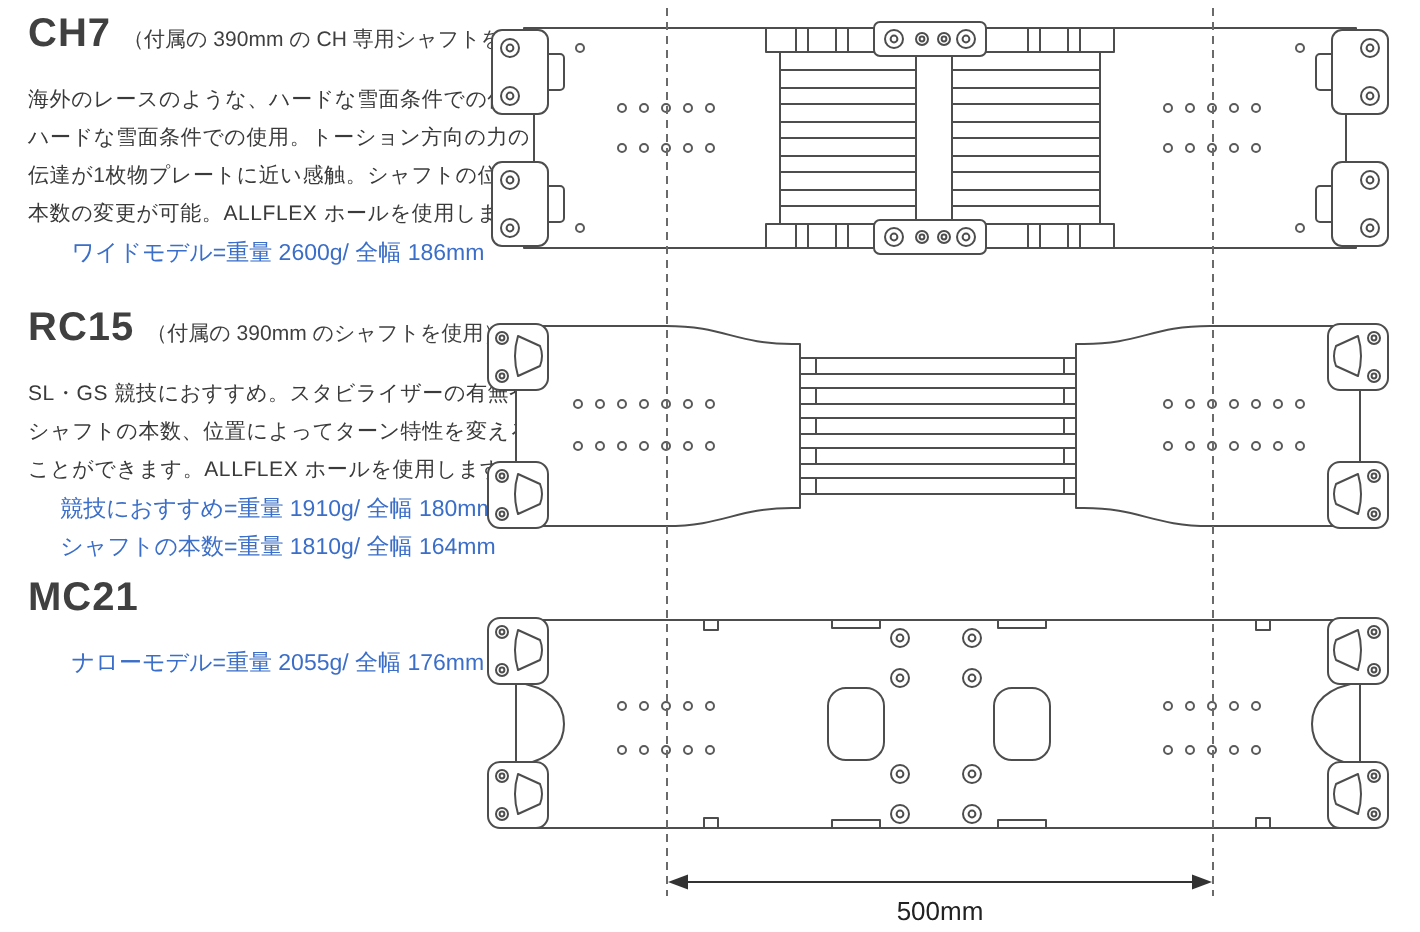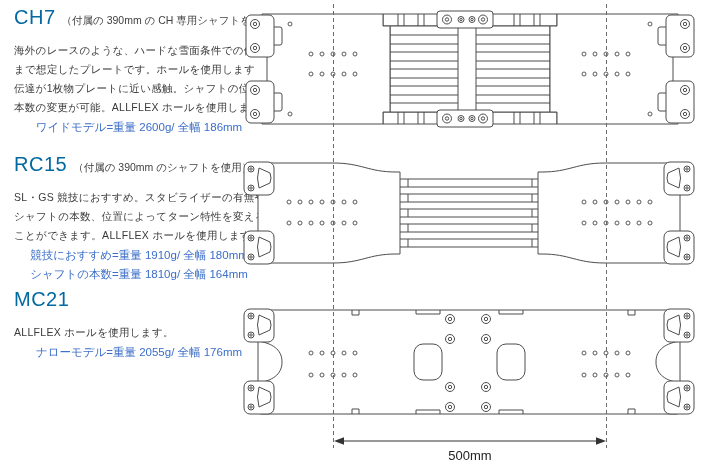--- a/index.html
+++ b/index.html
@@ -3,21 +3,21 @@
 <meta charset="utf-8">
 <style>
   html,body{margin:0;padding:0;}
   body{
     width:710px;height:466px;position:relative;overflow:hidden;
     background:#ffffff;
     font-family:"Liberation Sans", sans-serif;
   }
   .section{position:absolute;left:14px;width:250px;}
   .title-row{display:flex;align-items:baseline;gap:6px;white-space:nowrap;}
-  .title{font-size:20px;font-weight:400;color:#0369a1;letter-spacing:.5px;}
+  .title{font-size:20px;font-weight:700;color:#404040;letter-spacing:.5px;}
   .subtitle{font-size:10.5px;color:#3f3f3f;}
   .body-text{margin-top:12px;font-size:10.5px;color:#3a3a3a;line-height:19px;letter-spacing:.3px;white-space:nowrap;}
   .specs{margin-top:1px;font-size:11.5px;line-height:19px;color:#3b6ec8;text-align:center;white-space:nowrap;}
   svg{position:absolute;left:0;top:0;}
   .s{fill:none;stroke:#4d4d4d;stroke-width:1;stroke-linejoin:round;}
   .f{fill:#ffffff;stroke:#4d4d4d;stroke-width:1;stroke-linejoin:round;}
   .hole{fill:none;stroke:#5a5a5a;stroke-width:1;}
   .dash{stroke:#6a6a6a;stroke-width:1;stroke-dasharray:4 3;fill:none;}
   .dim{stroke:#333333;stroke-width:1;fill:none;}
   .dim-head{fill:#333333;stroke:none;}
@@ -26,21 +26,21 @@
 </head>
 <body>
 
 <div class="section" style="top:6px;">
   <div class="title-row">
     <span class="title">CH7</span>
     <span class="subtitle">（付属の 390mm の CH 専用シャフトを使用）</span>
   </div>
   <div class="body-text">
     <div>海外のレースのような、ハードな雪面条件での使用</div>
-    <div>まで想定したプレートです。ホールを使用します</div>
+    <div>ハードな雪面条件での使用。トーション方向の力の</div>
     <div>伝達が1枚物プレートに近い感触。シャフトの位置、</div>
     <div>本数の変更が可能。ALLFLEX ホールを使用します。</div>
   </div>
   <div class="specs">
     <div>ワイドモデル=重量 2600g/ 全幅 186mm</div>
   </div>
 </div>
 
 <div class="section" style="top:153px;">
   <div class="title-row">
@@ -56,21 +56,20 @@
     <div>競技におすすめ=重量 1910g/ 全幅 180mm</div>
     <div>シャフトの本数=重量 1810g/ 全幅 164mm</div>
   </div>
 </div>
 
 <div class="section" style="top:288px;">
   <div class="title-row">
     <span class="title">MC21</span>
   </div>
   <div class="body-text">
-    <div>ALLFLEX ホールを使用します。</div>
   </div>
   <div class="specs">
     <div>ナローモデル=重量 2055g/ 全幅 176mm</div>
   </div>
 </div>
 
 <svg width="710" height="466" viewBox="0 0 710 466">
   <defs>
     <g id="screw-lg">
         <circle r="4.5" class="f"></circle>

